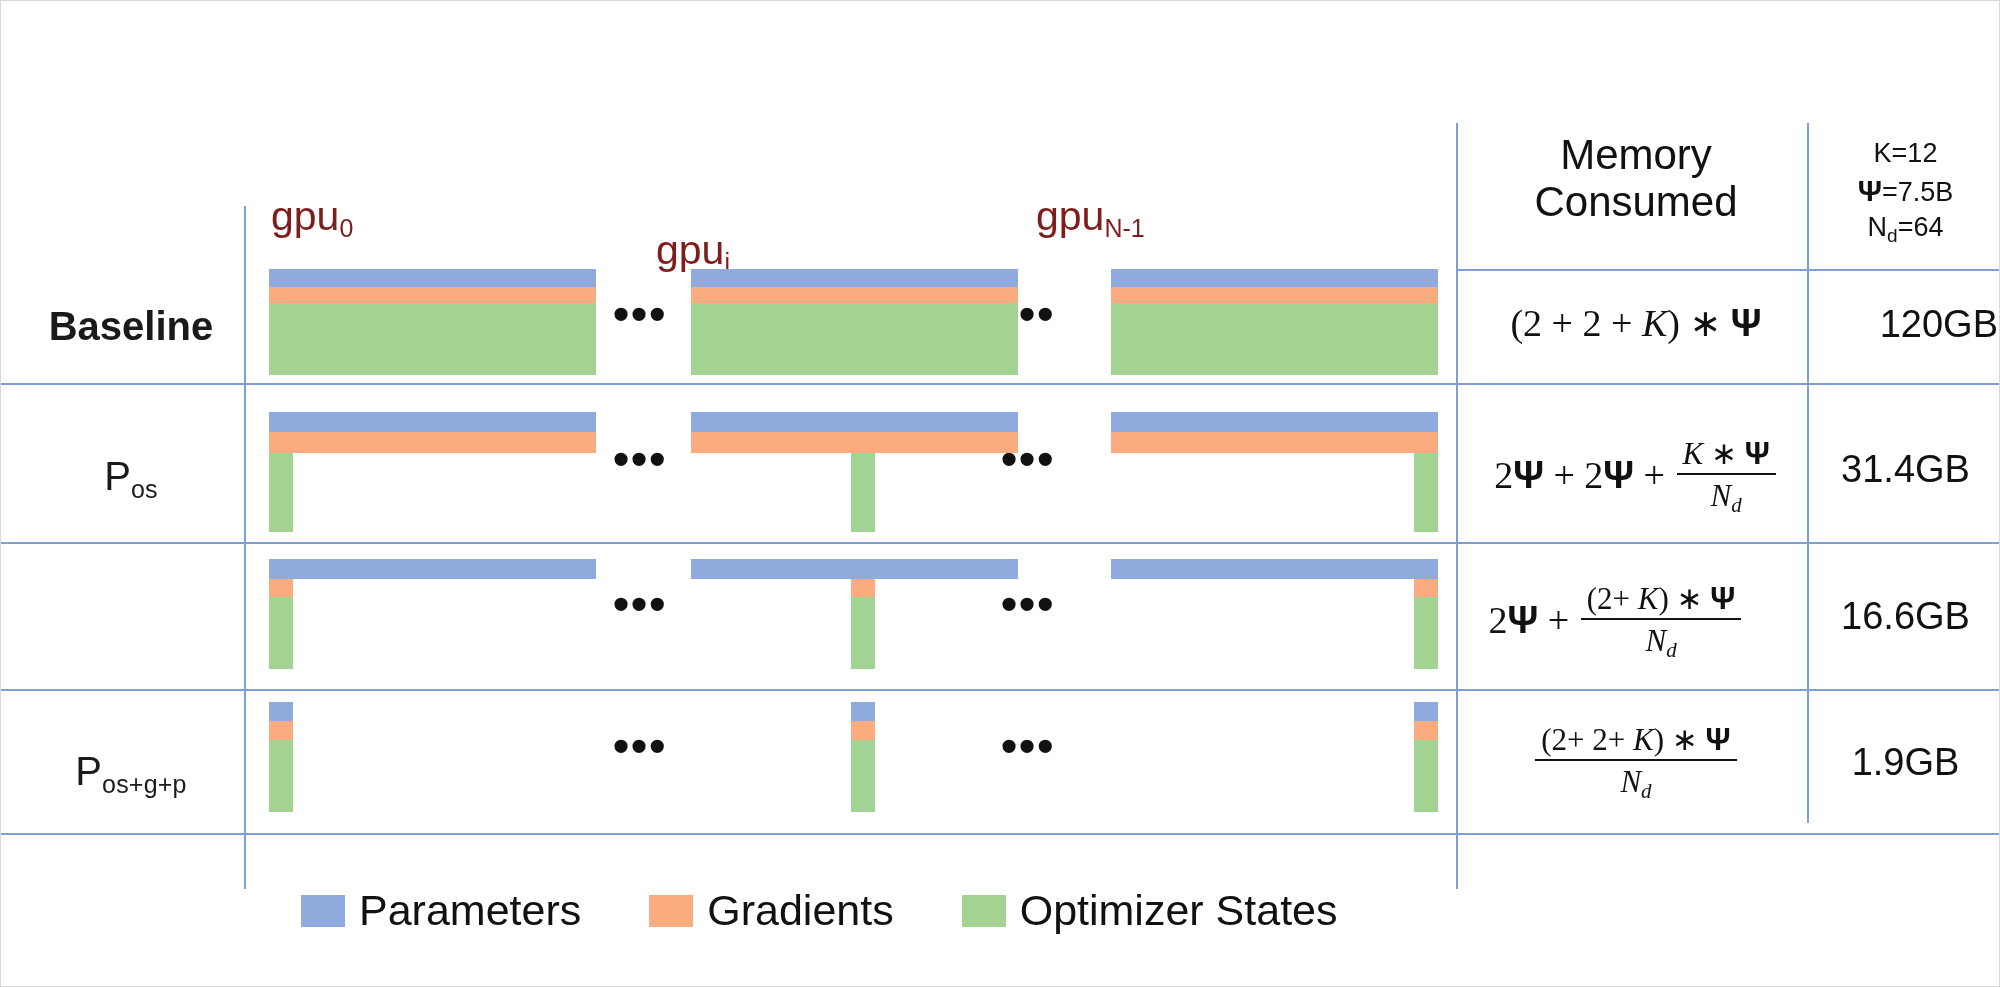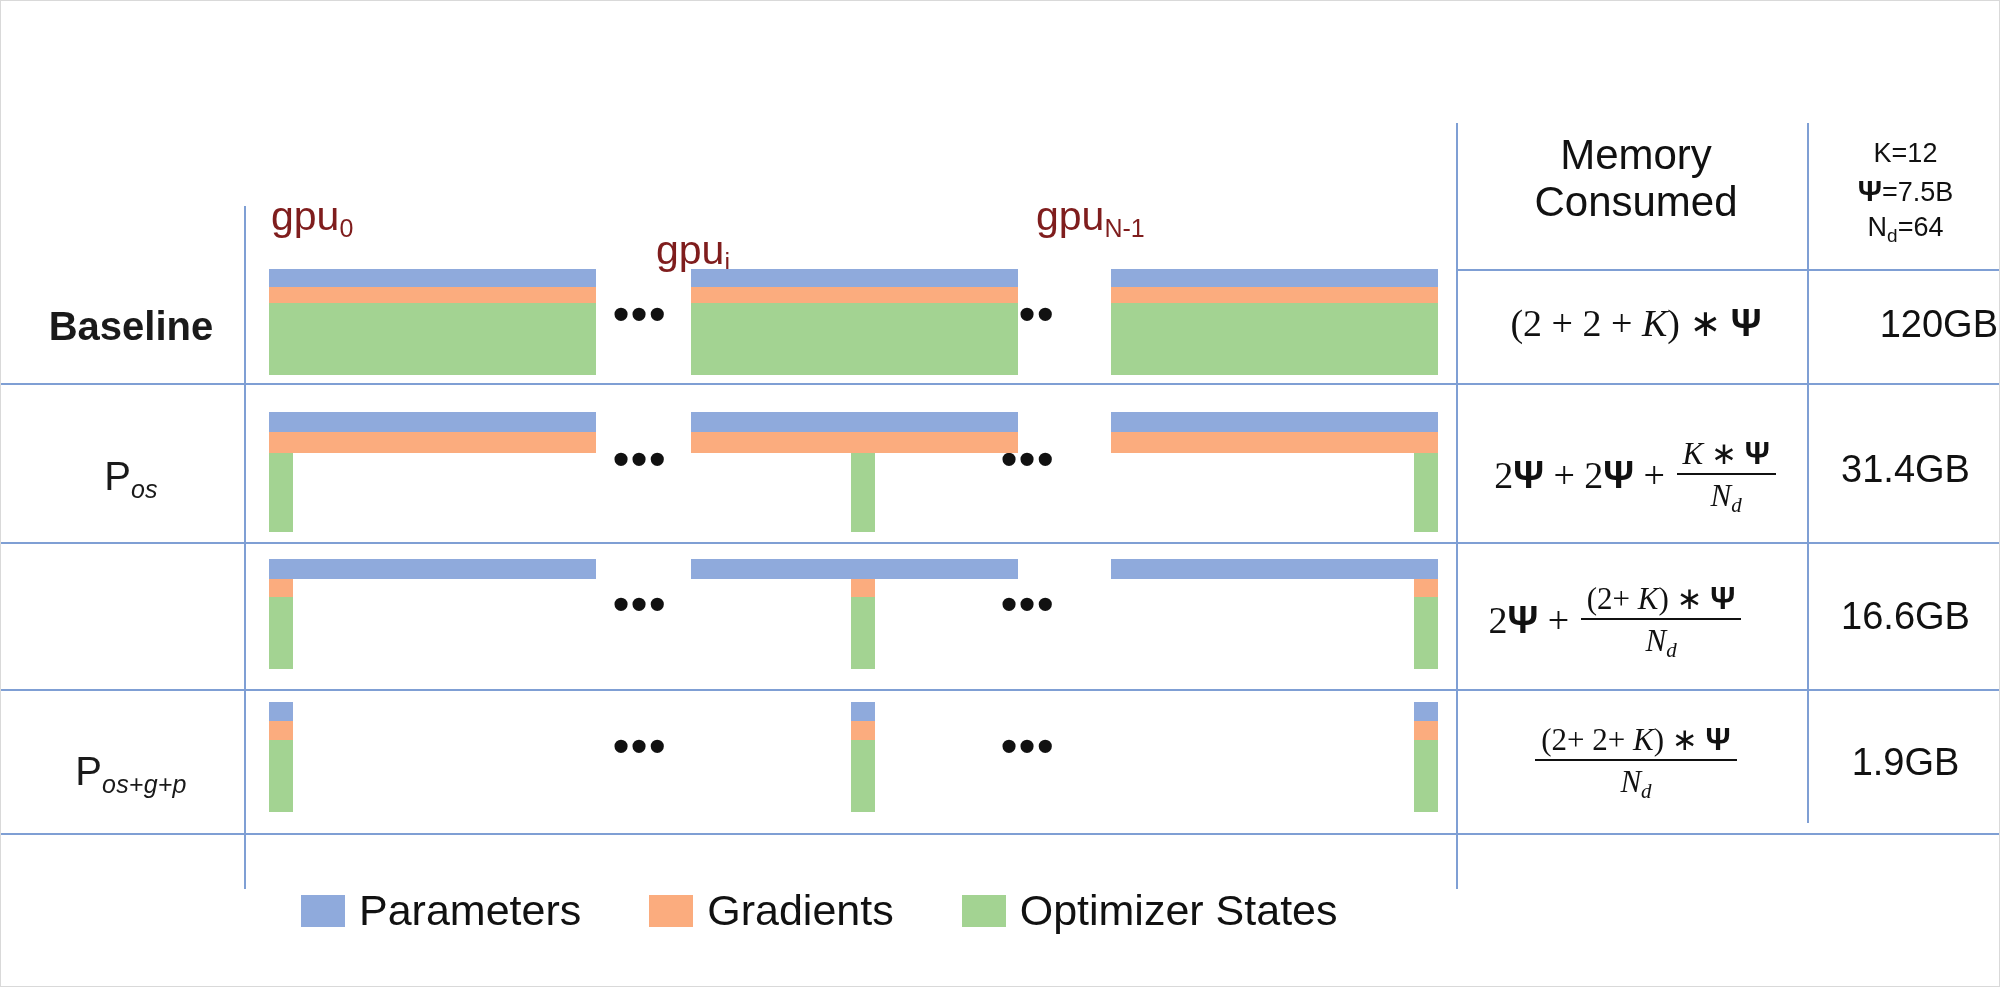--- a/index.html
+++ b/index.html
@@ -20,21 +20,21 @@
 
   
   .row-label{
     position:absolute;
     left:20px;width:220px;
     text-align:center;
     font-size:40px;color:#1a1a1a;
     line-height:1;
     white-space:nowrap;
   }
-  .row-label .sub{font-size:25px;vertical-align:-0.30em;letter-spacing:.2px;font-style:italic;}
+  .row-label .sub{font-size:25px;vertical-align:-0.30em;letter-spacing:.2px;}
 
   
   .gpu-head{
     position:absolute;
     font-size:41px;color:#7f1d1d;
     line-height:1;white-space:nowrap;
     text-align:left;
   }
   .gpu-head .sub{font-size:25px;vertical-align:-0.28em;}
 

